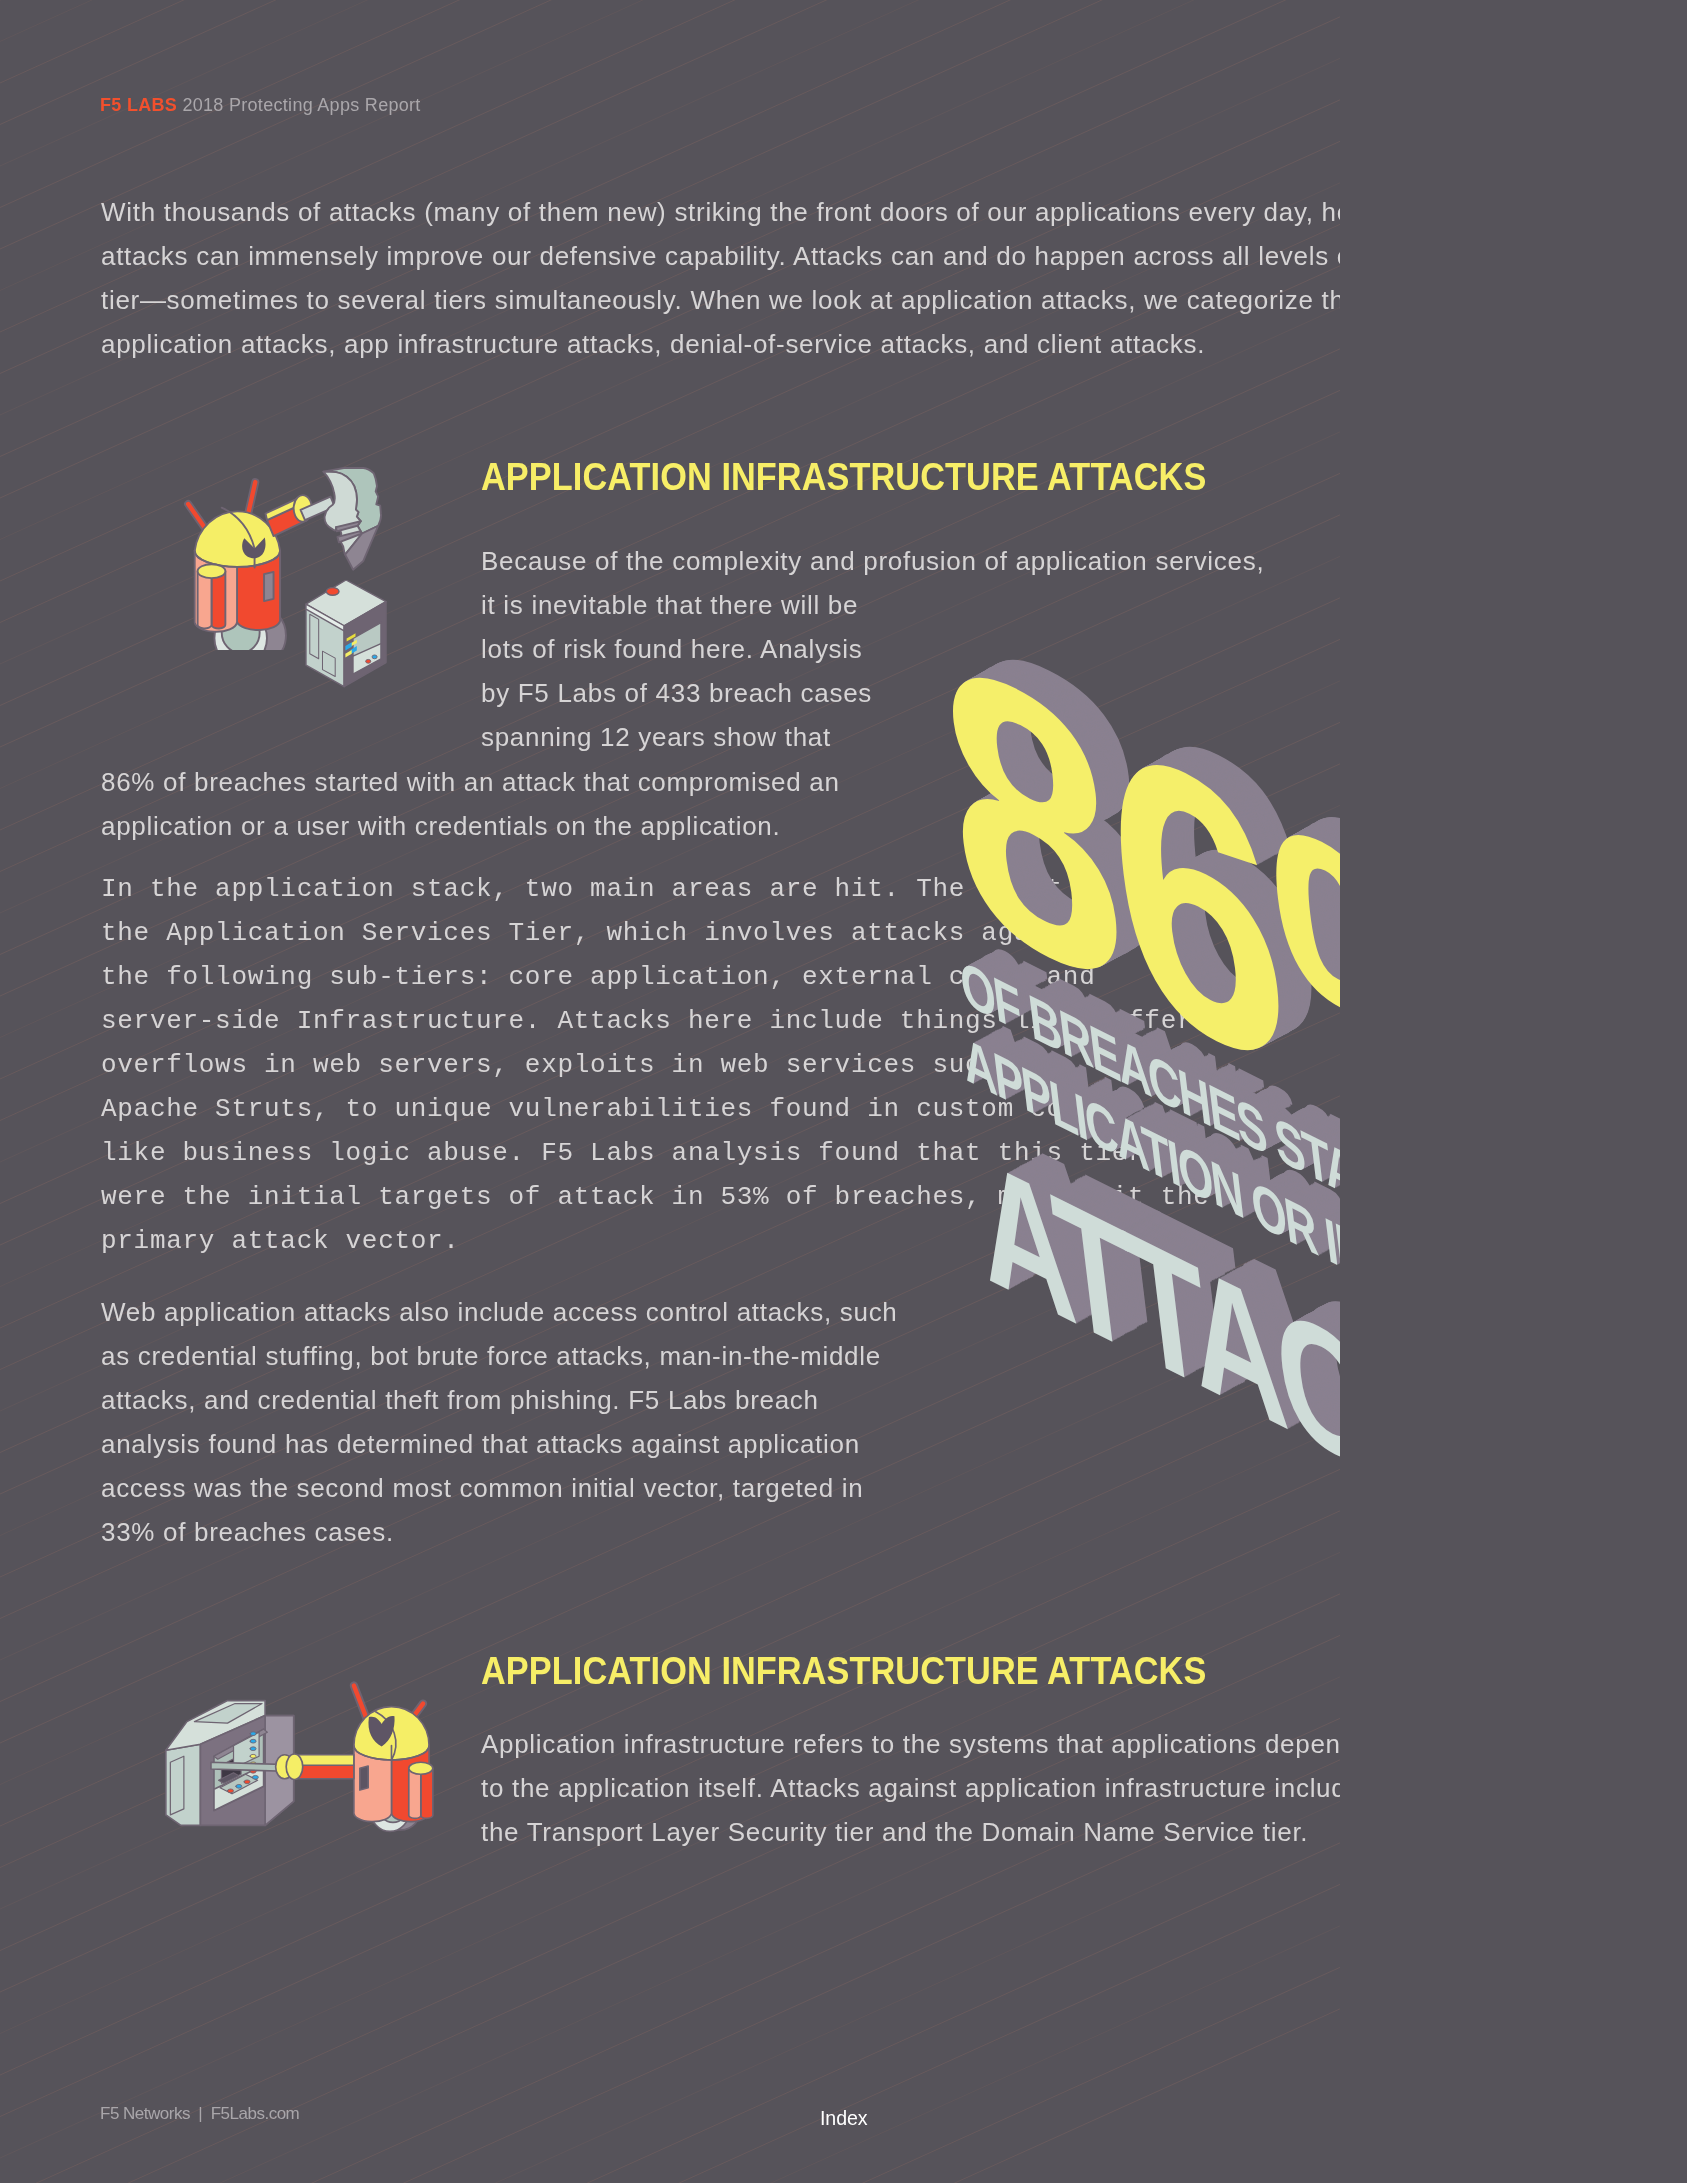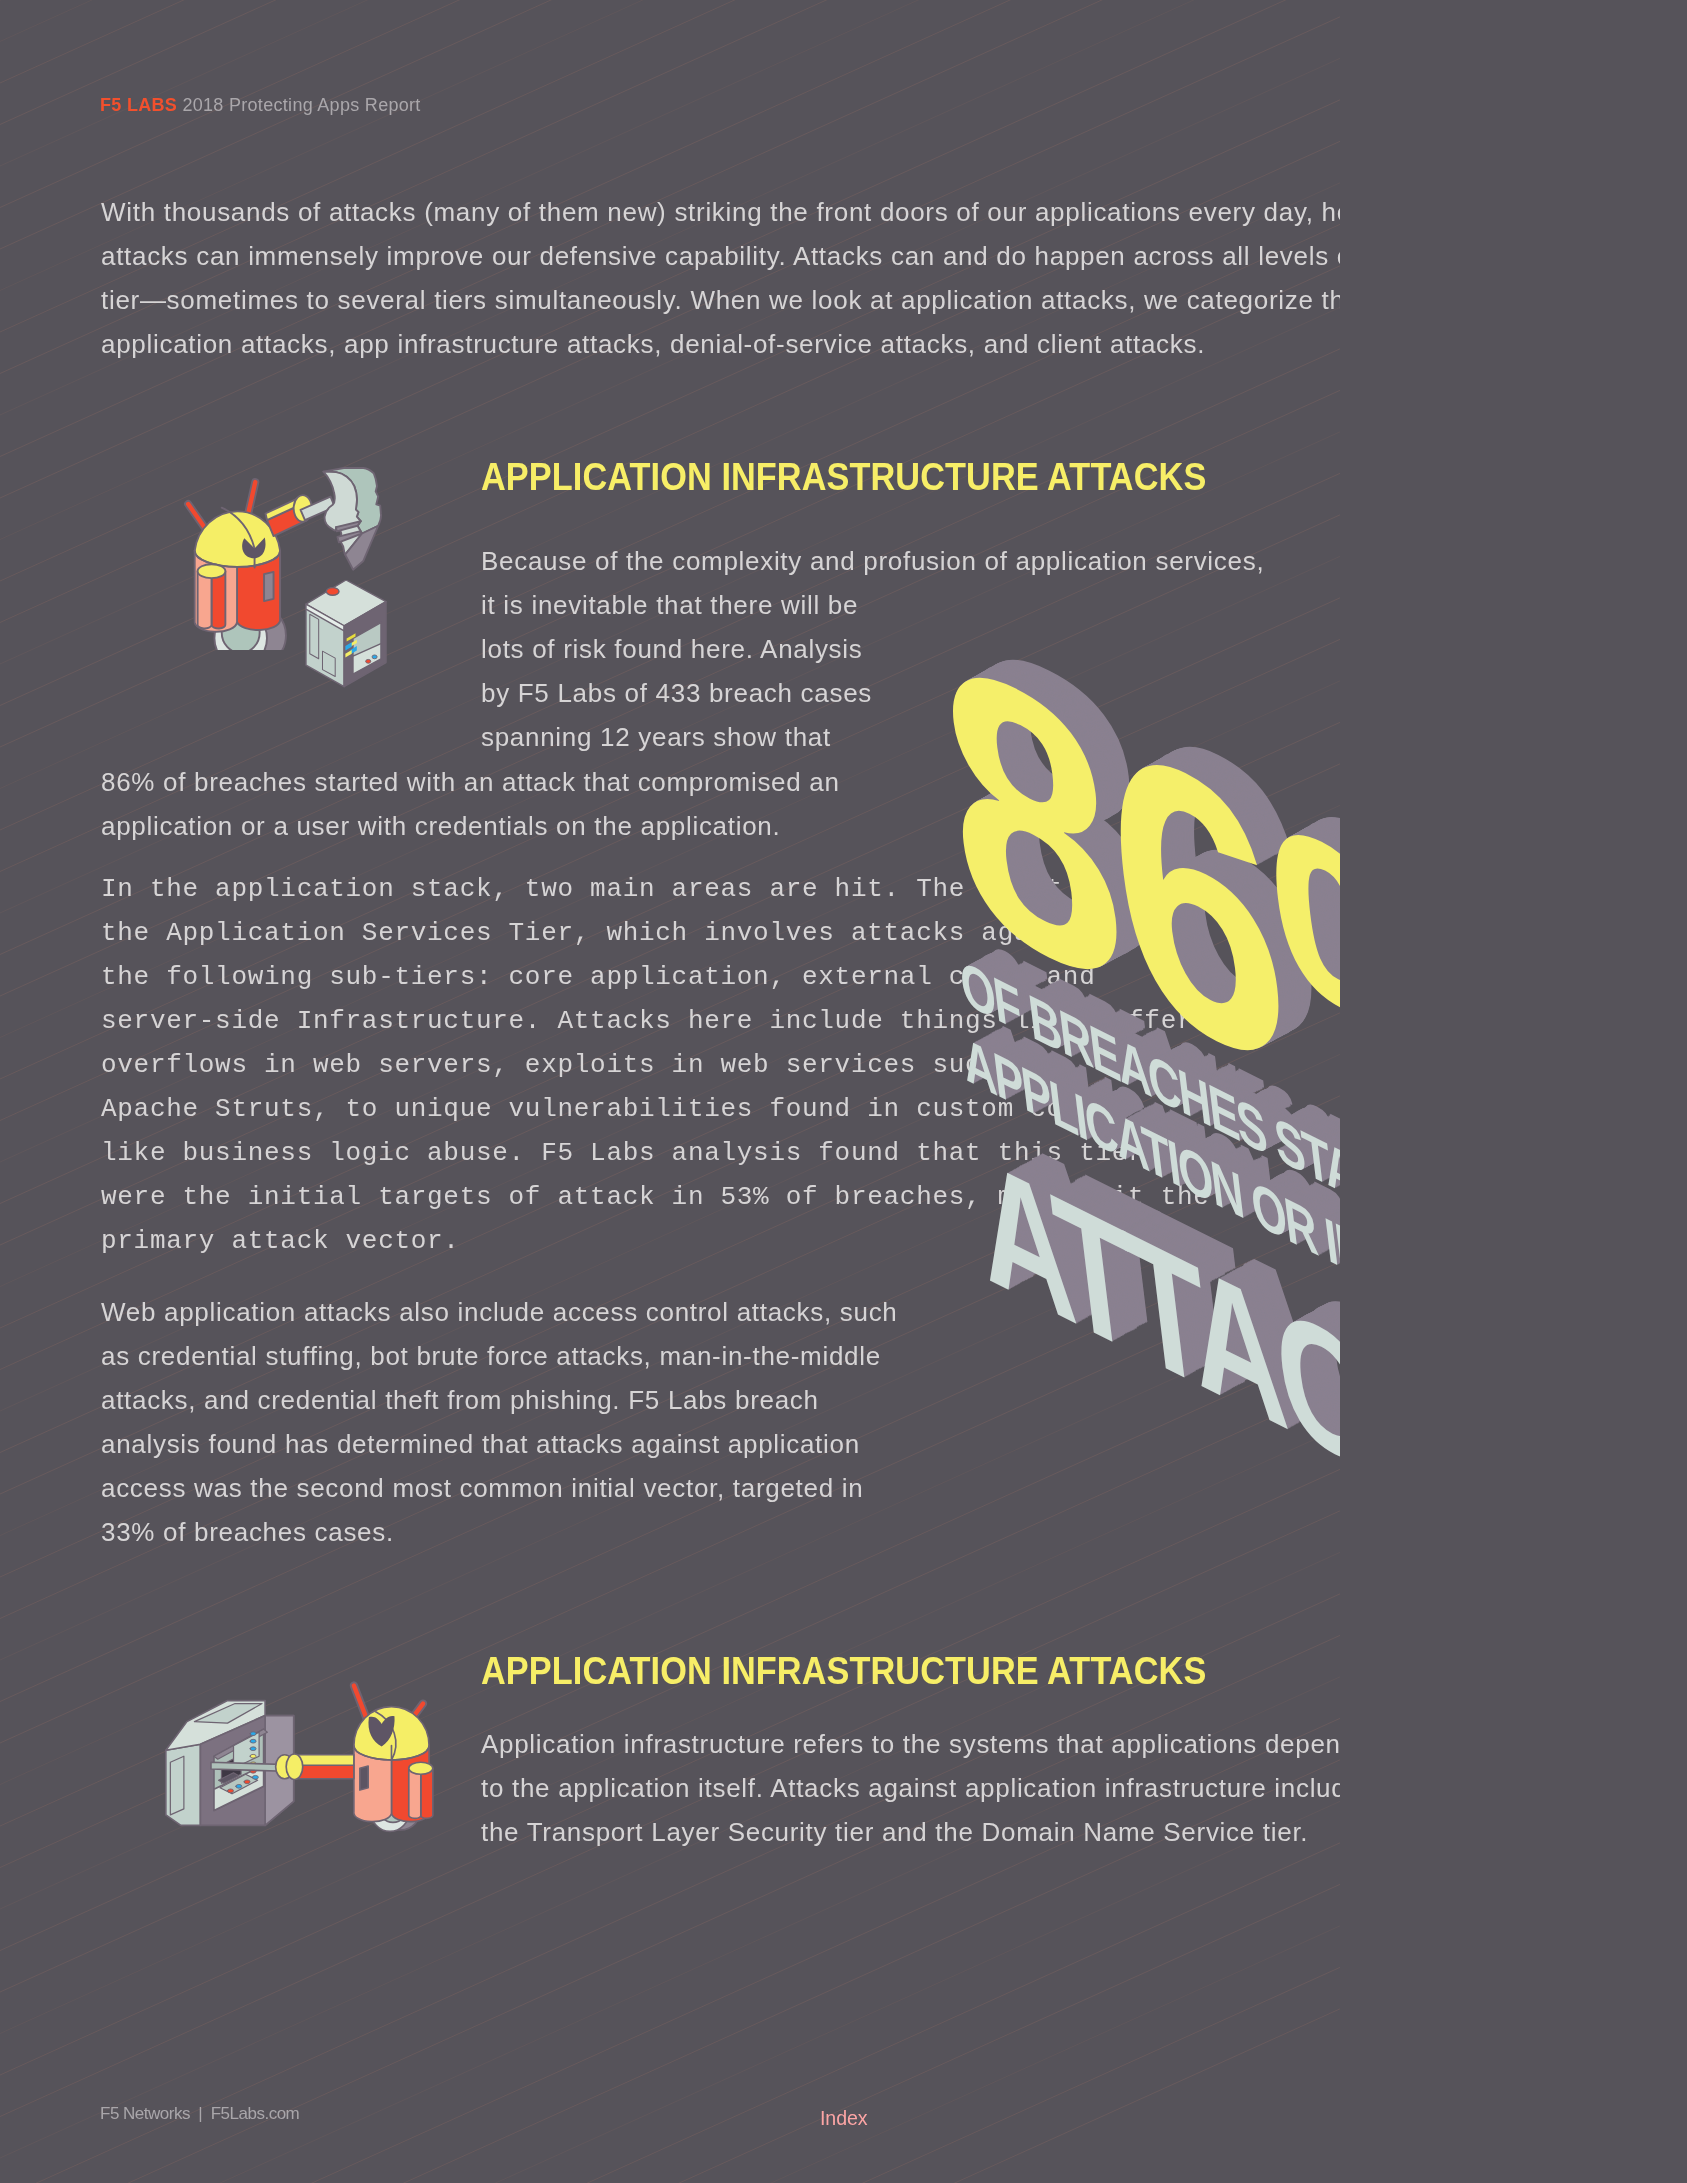--- a/index.html
+++ b/index.html
@@ -25,21 +25,21 @@
   #b2{left:481px;top:1722px;}
 
   
   .h-yellow{position:absolute;color:#f7ee67;font-weight:bold;font-size:38px;letter-spacing:0.1px;white-space:nowrap;transform:scaleX(0.902);transform-origin:0 0;}
   #h1{left:481px;top:456px;}
   #h2{left:481px;top:1650px;}
 
   
   .ft{position:absolute;font-size:17px;color:#a9a6aa;letter-spacing:-0.5px;white-space:pre;margin-top:40px;}
   #ft-left{left:100px;top:2064px;}
-  #ft-mid{left:820px;top:2067px;color:#fca5a5;font-size:19.6px;letter-spacing:-0.1px;}
+  #ft-mid{left:820px;top:2067px;color:#ffffff;font-size:19.6px;letter-spacing:-0.1px;}
   #ft-right{left:1568px;top:2066px;}
 
   
   .illus{position:absolute;}
   #illus1{left:172px;top:431px;width:252px;height:219px;}
   #illus1b{left:303px;top:580px;width:86px;height:108px;}
   #illus2{left:164px;top:1678px;width:294px;height:173px;}
 
   
   .stat{position:absolute;left:935px;top:682px;

